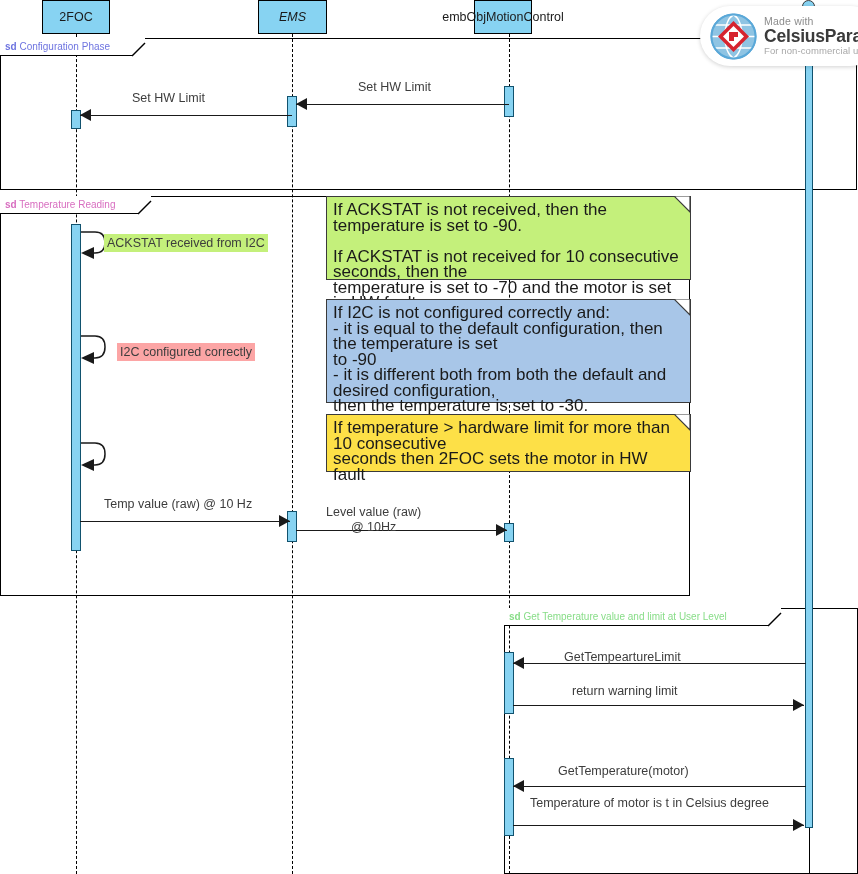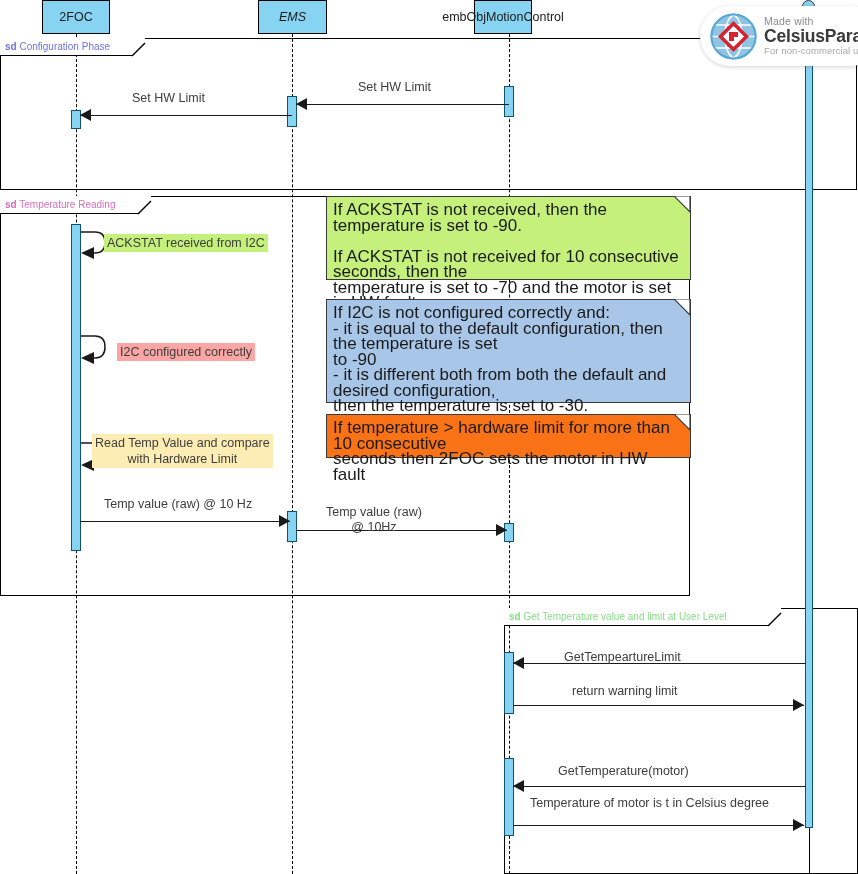--- a/index.html
+++ b/index.html
@@ -227,21 +227,21 @@
     <div class="msg-arrow left" style="top: 98px; left: 296px;"></div>
     <div class="msg-label" style="left: 358px; top: 80px;">Set HW Limit</div>
     <div class="msg-line" style="left: 80px; top: 115px; width: 212px;"></div>
     <div class="msg-arrow left" style="top: 109px; left: 80px;"></div>
     <div class="msg-label" style="left: 132px; top: 91px;">Set HW Limit</div>
     <div class="msg-line" style="left: 80px; top: 521px; width: 210px;"></div>
     <div class="msg-arrow right" style="top: 515px; left: 279px;"></div>
     <div class="msg-label" style="left: 104px; top: 497px;">Temp value (raw) @ 10 Hz</div>
     <div class="msg-line" style="left: 296px; top: 530px; width: 211px;"></div>
     <div class="msg-arrow right" style="top: 524px; left: 496px;"></div>
-    <div class="msg-label" style="left: 326px; top: 505px;">Temp value (raw)
+    <div class="msg-label" style="left: 326px; top: 505px;">Level value (raw)
 @ 10Hz</div>
     <div class="msg-line" style="left: 513px; top: 663px; width: 293px;"></div>
     <div class="msg-arrow left" style="top: 657px; left: 513px;"></div>
     <div class="msg-label" style="left: 564px; top: 650px;">GetTempeartureLimit</div>
     <div class="msg-line" style="left: 513px; top: 705px; width: 291px;"></div>
     <div class="msg-arrow right" style="top: 699px; left: 793px;"></div>
     <div class="msg-label" style="left: 572px; top: 684px;">return warning limit</div>
     <div class="msg-line" style="left: 513px; top: 786px; width: 293px;"></div>
     <div class="msg-arrow left" style="top: 780px; left: 513px;"></div>
     <div class="msg-label" style="left: 558px; top: 764px;">GetTemperature(motor)</div>
@@ -255,39 +255,37 @@
     <div class="self-label" style="left: 104px; top: 234px; background: rgb(196, 240, 123);">ACKSTAT received from I2C</div>
     <svg class="self-msg" width="34" height="36" style="left: 81px; top: 333px;">
       <path d="M0,3 L14,3 Q24,3 24,14 Q24,25 14,25 L12,25" stroke="#1a1a1a" stroke-width="1.5" fill="none"></path>
       <path d="M0,25 L13,19 L13,31 Z" fill="#1a1a1a"></path>
     </svg>
     <div class="self-label" style="left: 117px; top: 343px; background: #fca5a5;">I2C configured correctly</div>
     <svg class="self-msg" width="34" height="36" style="left: 81px; top: 440px;">
       <path d="M0,3 L14,3 Q24,3 24,14 Q24,25 14,25 L12,25" stroke="#1a1a1a" stroke-width="1.5" fill="none"></path>
       <path d="M0,25 L13,19 L13,31 Z" fill="#1a1a1a"></path>
     </svg>
-    <div class="self-label" style="left: 92px; top: 434px; background: rgb(252, 237, 180);">Read Temp Value and compare
-with Hardware Limit</div>
     <div class="note" style="left: 326px; top: 196px; width: 365px; height: 84px; background: rgb(196, 240, 123);">If ACKSTAT is not received, then the temperature is set to -90.
 
 If ACKSTAT is not received for 10 consecutive seconds, then the
 temperature is set to -70 and the motor is set in HW fault.</div>
     <svg class="note-fold" width="17" height="17" style="left: 674px; top: 196px;">
       <path d="M0,0 L16,16 L16,0 Z" fill="#ffffff" stroke="#3a3a3a" stroke-width="1.2"></path>
     </svg>
     <div class="note" style="left: 326px; top: 299px; width: 365px; height: 104px; background: rgb(168, 198, 232);">If I2C is not configured correctly and:
 - it is equal to the default configuration, then the temperature is set
 to -90
 - it is different both from both the default and desired configuration,
 then the temperature is set to -30.
 Anyway, the TDB is reconfigured with thecustom configuration.</div>
     <svg class="note-fold" width="17" height="17" style="left: 674px; top: 299px;">
       <path d="M0,0 L16,16 L16,0 Z" fill="#ffffff" stroke="#3a3a3a" stroke-width="1.2"></path>
     </svg>
-    <div class="note" style="left: 326px; top: 414px; width: 365px; height: 44px; background: #f97316;">If temperature &gt; hardware limit for more than 10 consecutive
+    <div class="note" style="left: 326px; top: 414px; width: 365px; height: 58px; background: #fde047;">If temperature &gt; hardware limit for more than 10 consecutive
 seconds then 2FOC sets the motor in HW fault</div>
     <svg class="note-fold" width="17" height="17" style="left: 674px; top: 414px;">
       <path d="M0,0 L16,16 L16,0 Z" fill="#ffffff" stroke="#3a3a3a" stroke-width="1.2"></path>
     </svg>
     <div class="watermark">
       <div class="wm-globe"><svg width="49" height="49" viewBox="0 0 49 49">
           <circle cx="24.5" cy="24.5" r="22" fill="#ffffff" stroke="#5aa8d8" stroke-width="2"></circle>
           <ellipse cx="24.5" cy="24.5" rx="22" ry="22" fill="#8fc4e3"></ellipse>
           <path d="M2.5,24.5 H46.5" stroke="#ffffff" stroke-width="1.6" fill="none"></path>
           <path d="M24.5,2.5 C13,10 13,39 24.5,46.5 C36,39 36,10 24.5,2.5 Z" stroke="#ffffff" stroke-width="1.6" fill="none"></path>

